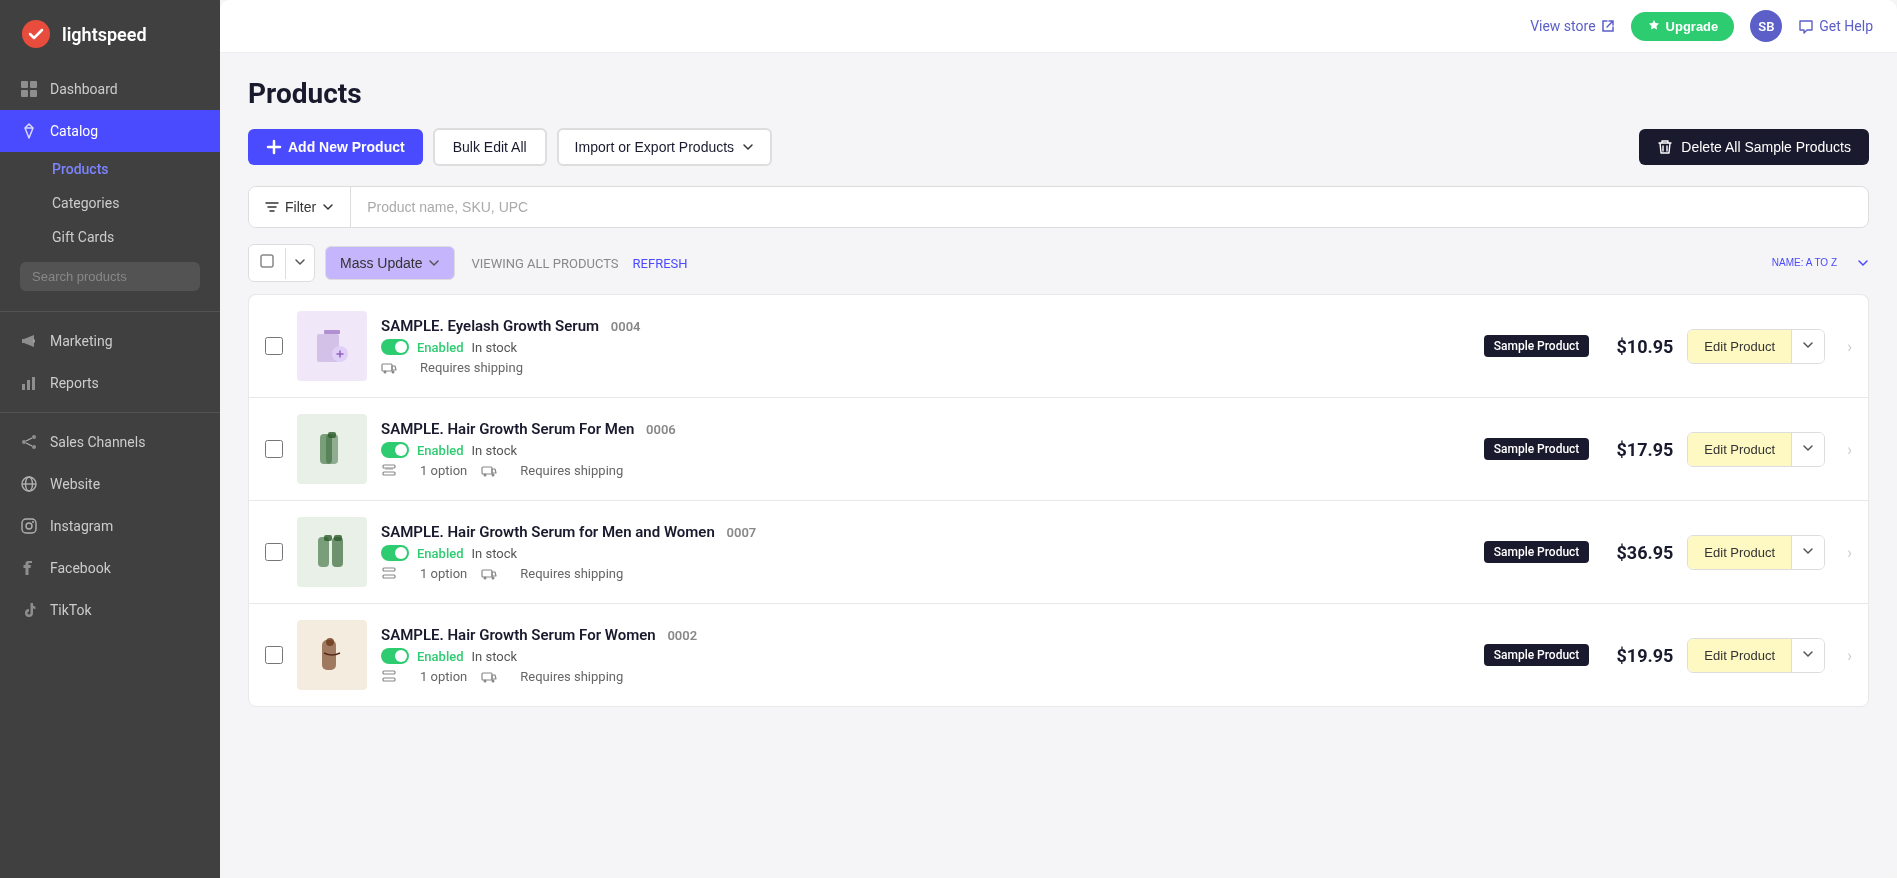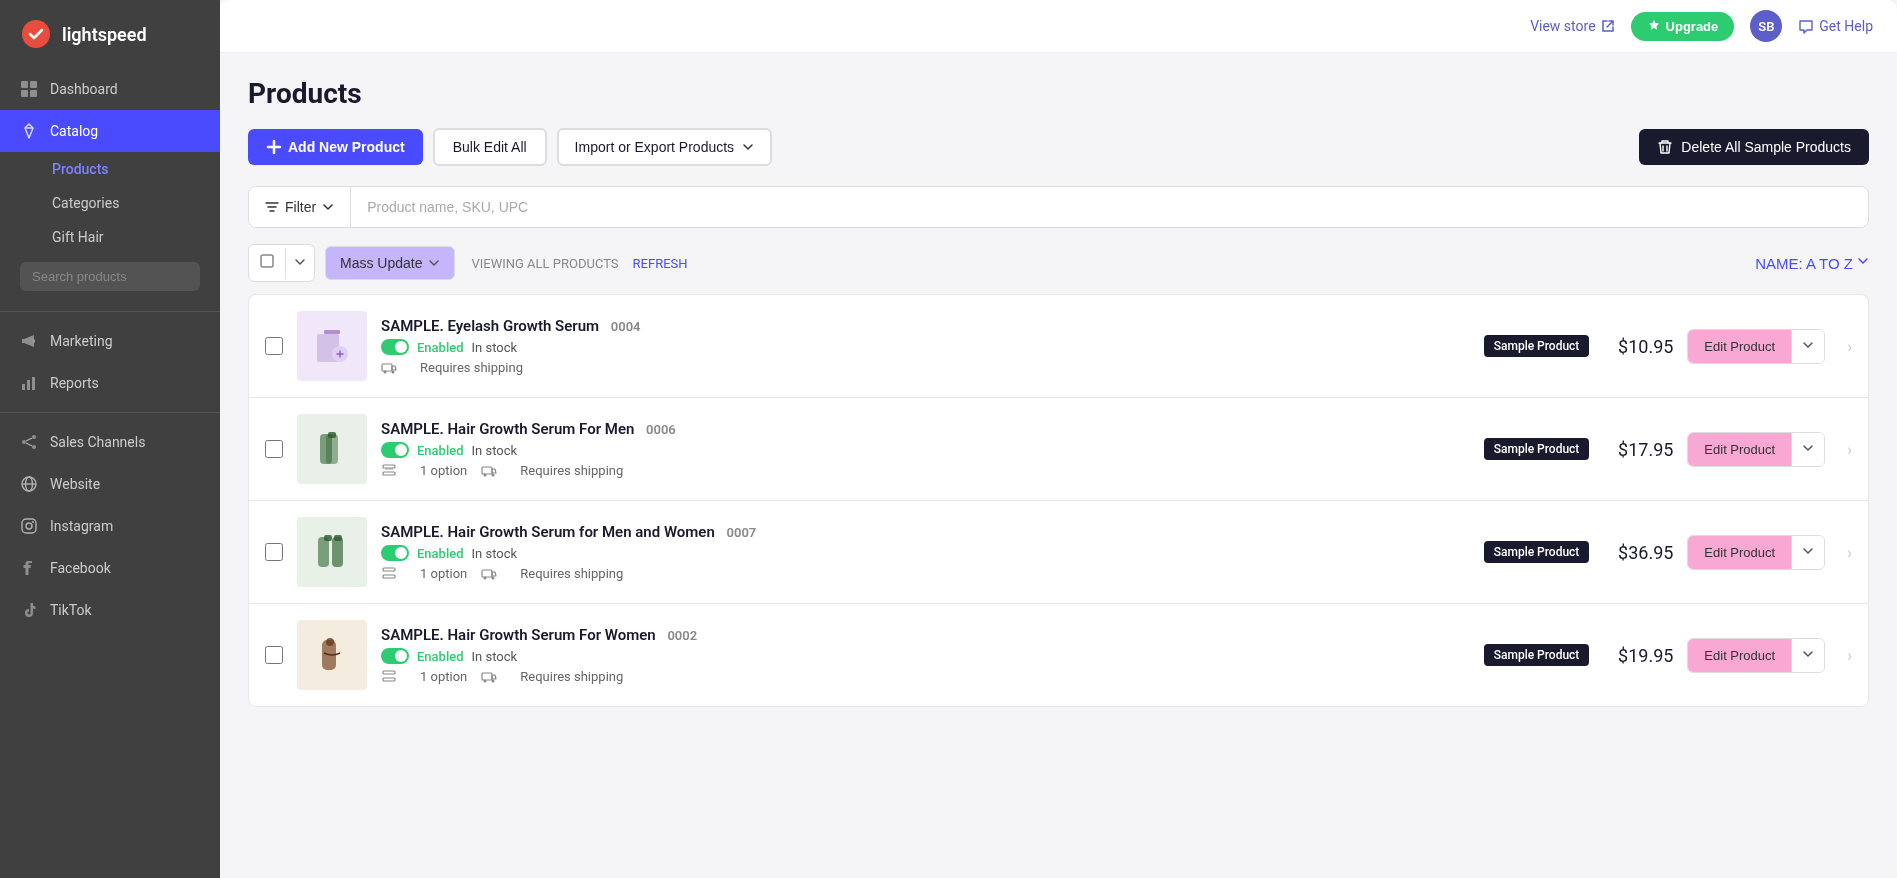--- a/index.html
+++ b/index.html
@@ -288,26 +288,26 @@
     .refresh-link {
       font-size: 13px;
       color: #4a4aff;
       cursor: pointer;
       margin-left: 4px;
     }
     .sort-btn {
       margin-left: auto;
       background: transparent;
       border: none;
-      font-size: 15px;
+      font-size: 10px;
       color: #4a4aff;
       cursor: pointer;
       display: flex;
       align-items: flex-start;
-      gap: 4px;
+      gap: 20px;
       font-weight: 500;
     }
 
     
     .product-list {
       display: flex;
       flex-direction: column;
       gap: 0;
     }
     .product-row {
@@ -409,34 +409,34 @@
     .sample-badge {
       background: #1a1a2e;
       color: #fff;
       padding: 4px 10px;
       border-radius: 4px;
       font-size: 12px;
       font-weight: 500;
     }
     .product-price {
       font-size: 18px;
-      font-weight: 400;
+      font-weight: 700;
       color: #1a1a2e;
       min-width: 70px;
       text-align: right;
     }
     .edit-btn-group {
       display: flex;
       align-items: center;
       border: 1px solid #ddd;
       border-radius: 6px;
       overflow: hidden;
     }
     .edit-btn {
-      background: #f9a8d4;
+      background: #fef9c3;
       border: none;
       padding: 9px 16px;
       font-size: 13px;
       font-weight: 500;
       cursor: pointer;
       color: #333;
       text-align: right;
     }
     .edit-chevron {
       background: #fff;
@@ -482,21 +482,21 @@
       <svg class="nav-icon" viewBox="0 0 18 18" fill="none">
         <path d="M9 2l4 4-4 10-4-10z" stroke="#fff" stroke-width="1.5" stroke-linejoin="round"></path>
         <path d="M5 6h8" stroke="#fff" stroke-width="1.5"></path>
       </svg>
       <span>Catalog</span>
     </div>
 
     <div class="nav-sub">
       <div class="nav-sub-item active">Products</div>
       <div class="nav-sub-item">Categories</div>
-      <div class="nav-sub-item">Gift Hair</div>
+      <div class="nav-sub-item">Gift Cards</div>
     </div>
 
     <div class="sidebar-search">
       <input type="text" placeholder="Search products" style="">
     </div>
 
     <hr class="nav-divider">
 
     <div class="nav-item">
       <svg class="nav-icon" viewBox="0 0 18 18" fill="currentColor">

